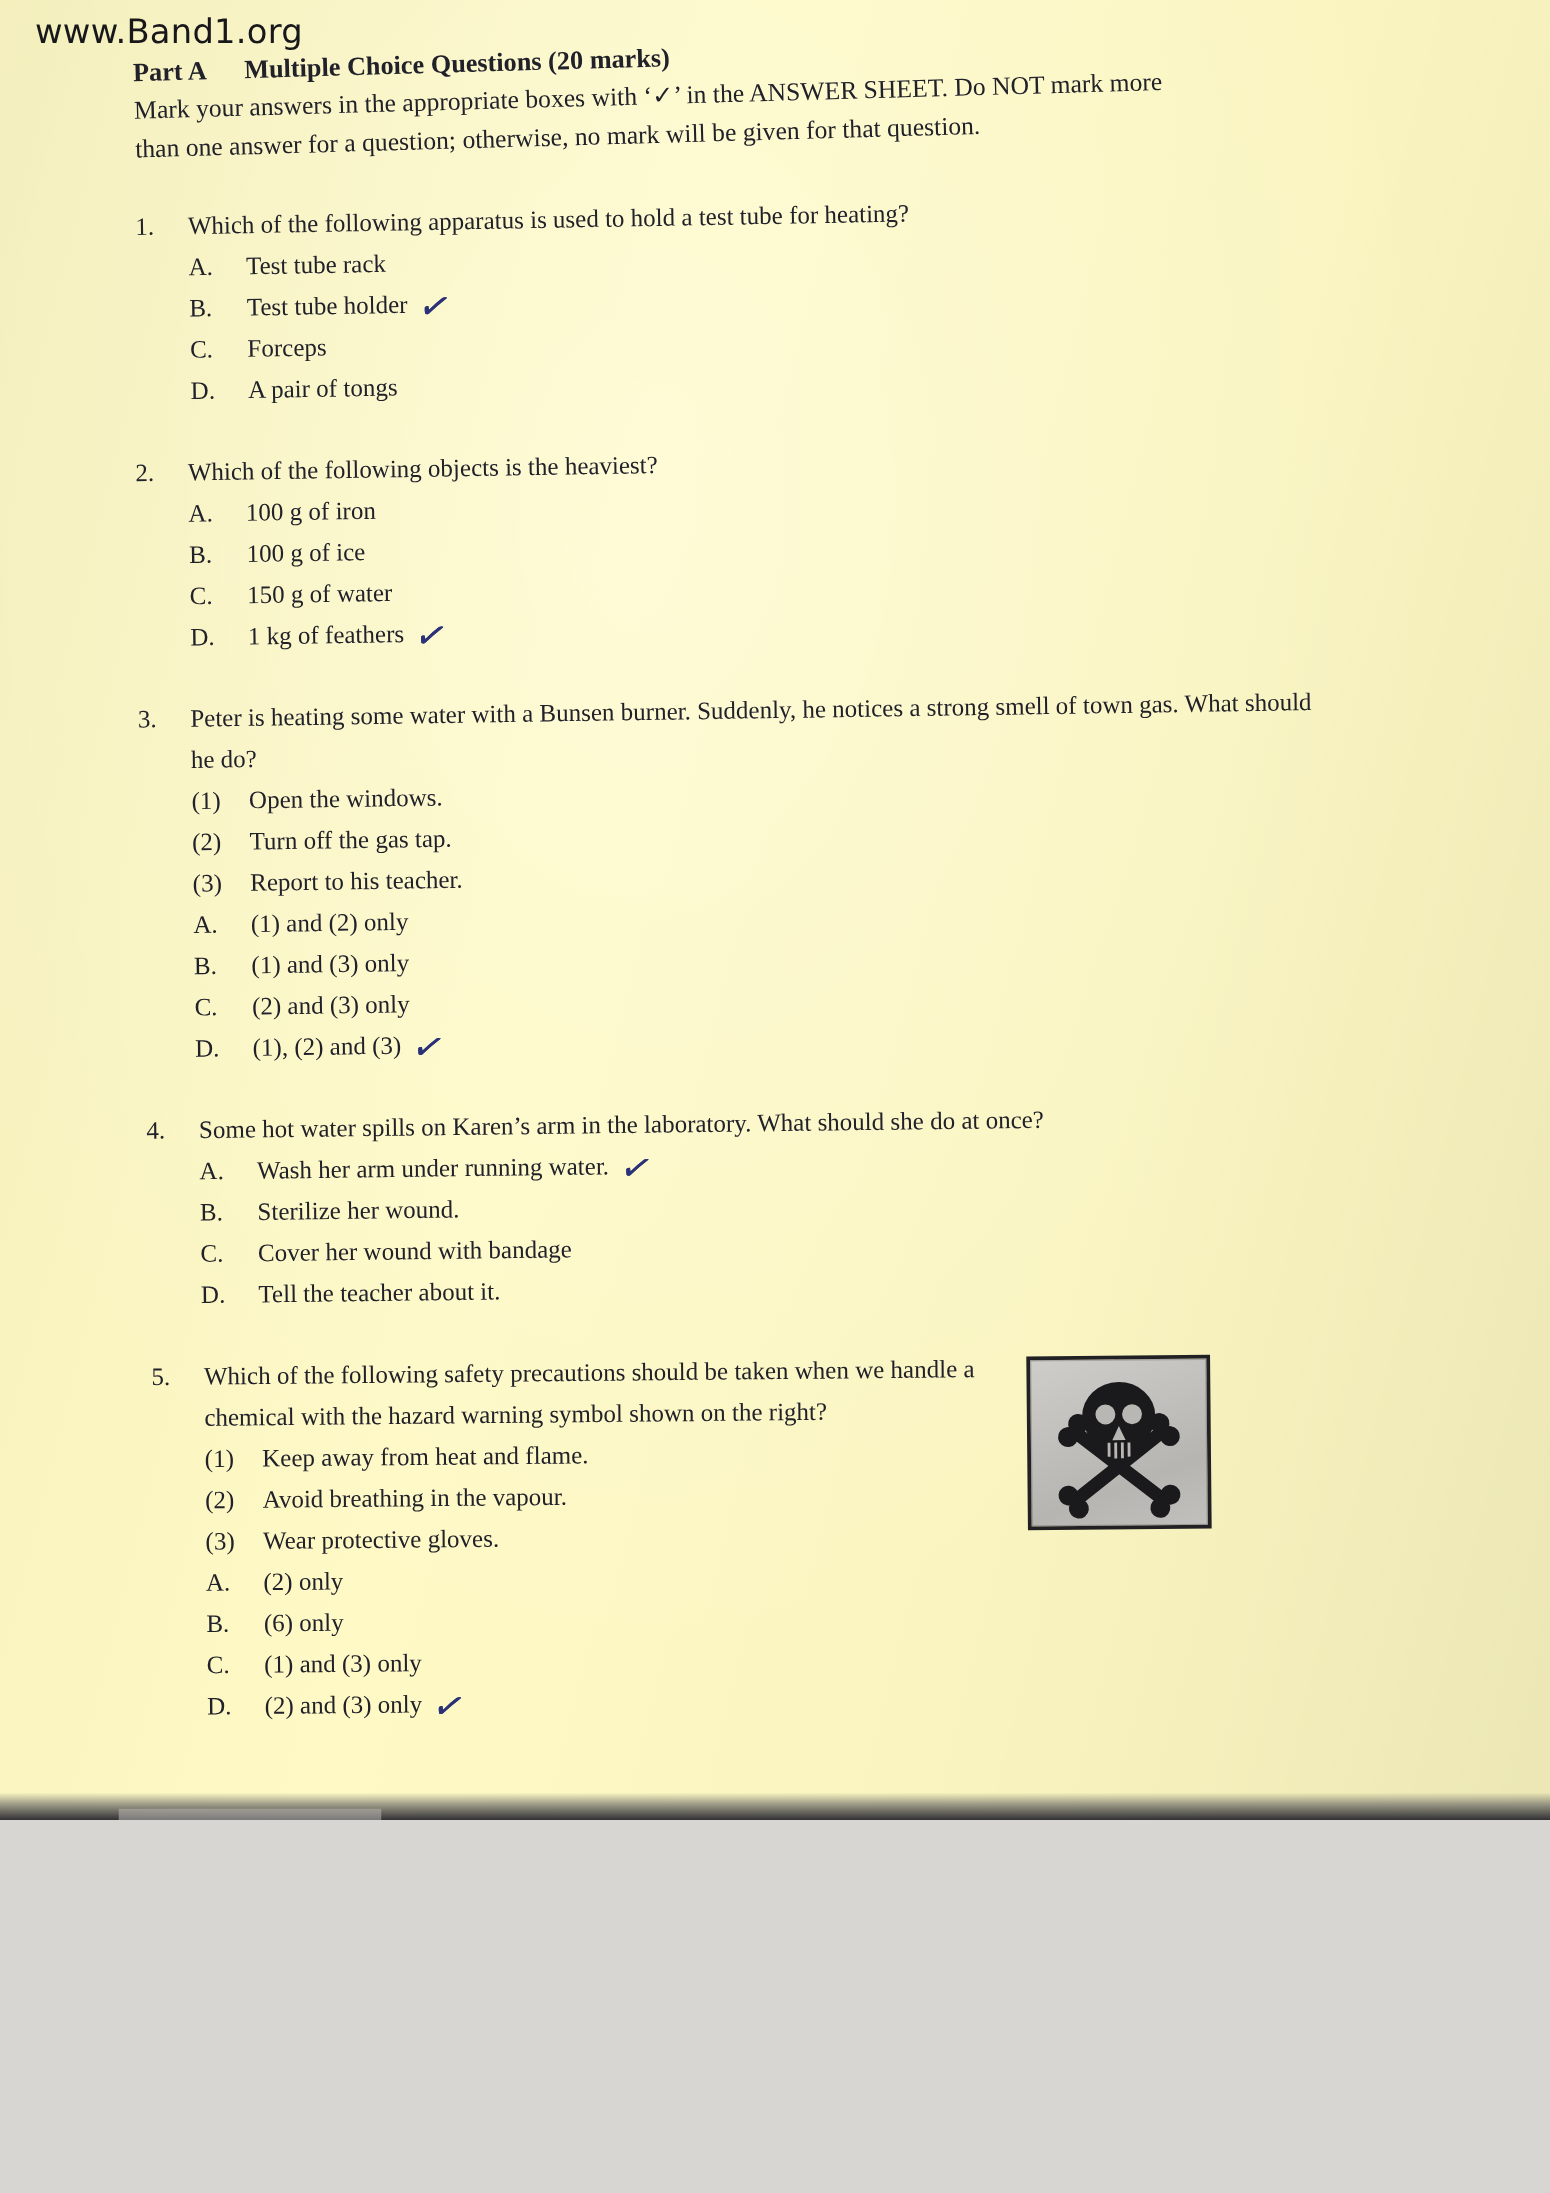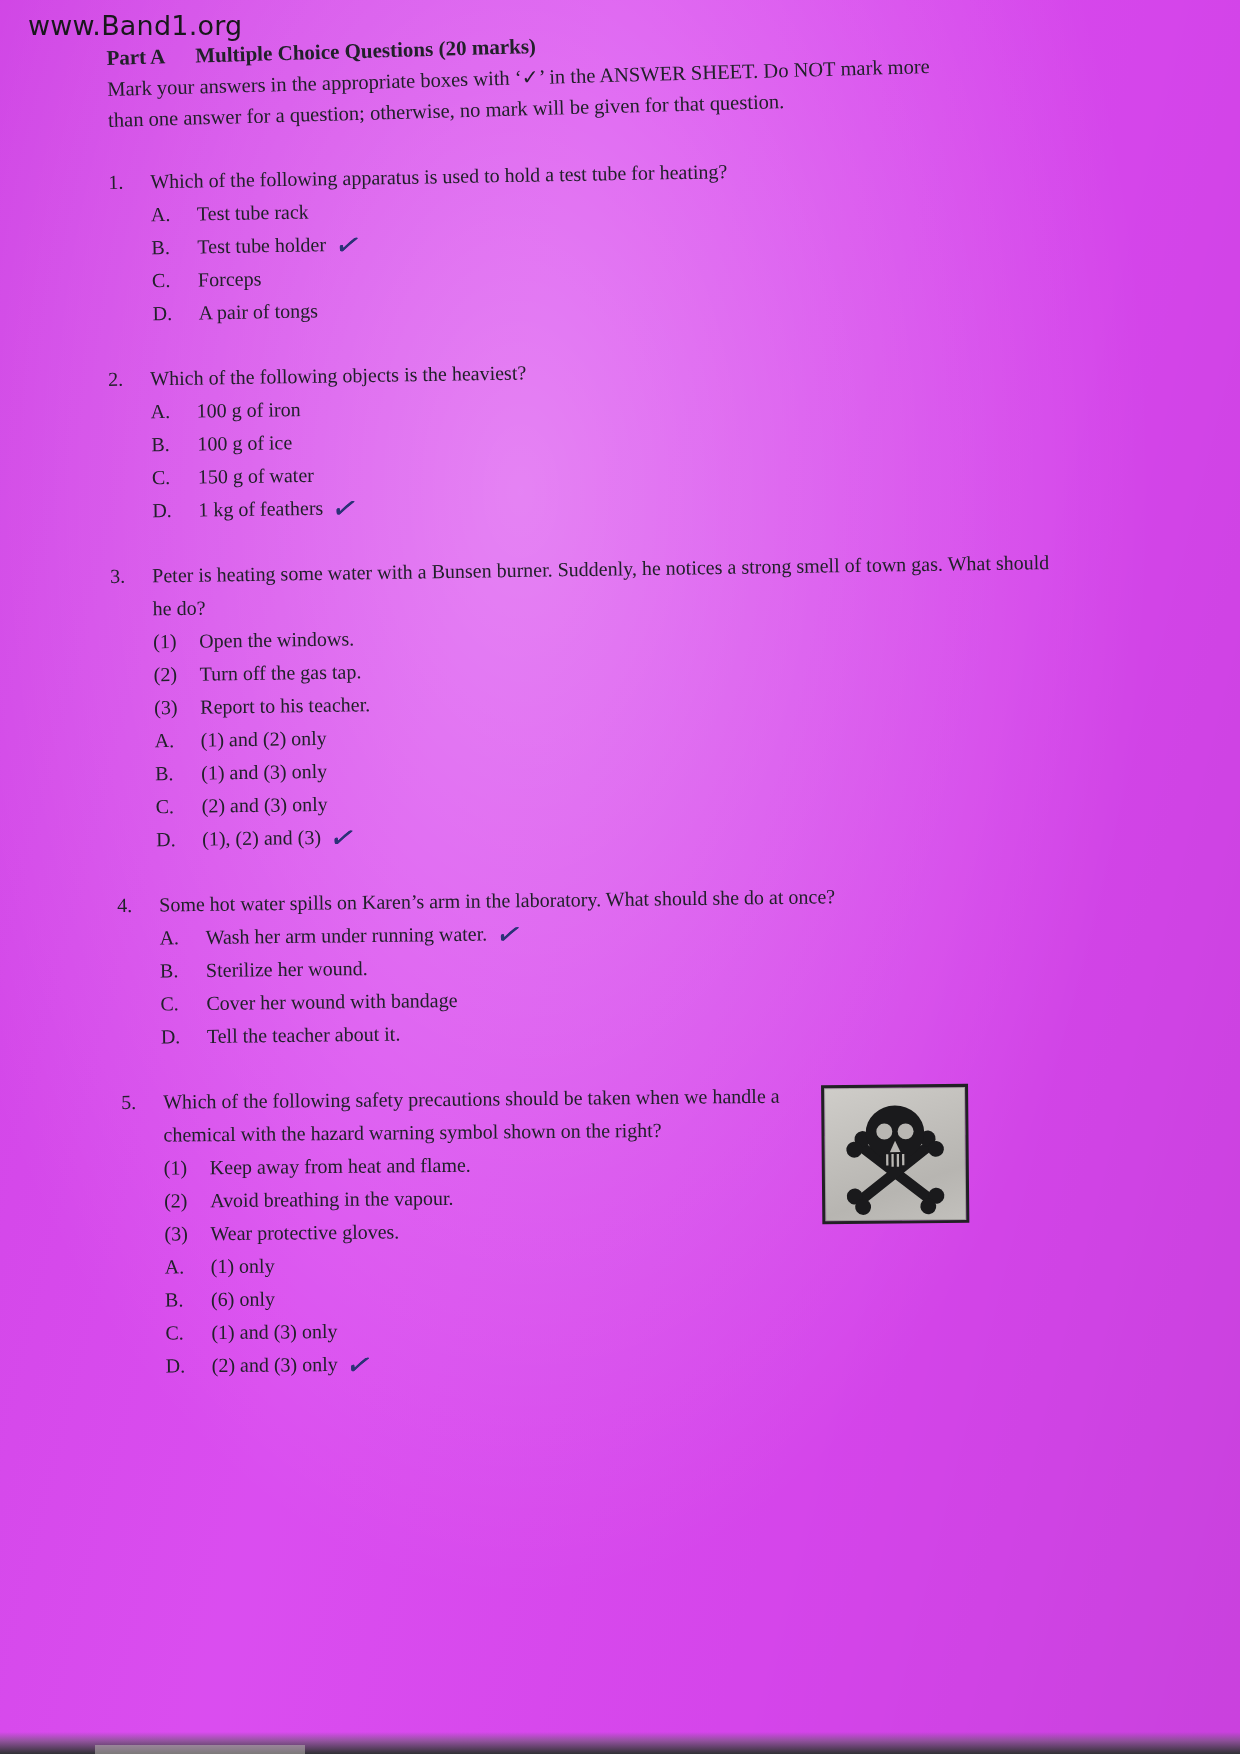--- a/index.html
+++ b/index.html
@@ -5,22 +5,22 @@
   html, body { margin: 0; padding: 0; }
   body {
     width: 1240px; height: 1754px;
     font-family: "Liberation Serif", "DejaVu Serif", serif;
     color: #21212a;
     background: #d8d6d2;
     overflow: hidden;
   }
   .page {
     position: relative;
-    width: 1240px; height: 1754px;
-    background: #d946ef;
+    width: 1240px; height: 1456px;
+    background: #fef9c3;
     overflow: hidden;
   }
   .paper-shade {
     position: absolute; inset: 0; pointer-events: none;
     background:
       radial-gradient(ellipse at 42% 28%, rgba(255,255,255,0.30), rgba(255,255,255,0) 62%),
       linear-gradient(104deg, rgba(0,0,0,0.045), rgba(255,255,255,0.04) 38%, rgba(0,0,0,0.02) 70%, rgba(0,0,0,0.07) 98%);
   }
   .scan-bottom {
     position: absolute; left: 0; right: 0; bottom: 0; height: 22px;
@@ -216,21 +216,21 @@
         <div class="row s-row">
           <span class="lbl">(2)</span>
           <span class="txt">Avoid breathing in the vapour.</span>
         </div>
         <div class="row s-row">
           <span class="lbl">(3)</span>
           <span class="txt">Wear protective gloves.</span>
         </div>
         <div class="row o-row">
           <span class="lbl">A.</span>
-          <span class="txt">(1) only</span>
+          <span class="txt">(2) only</span>
         </div>
         <div class="row o-row">
           <span class="lbl">B.</span>
           <span class="txt">(6) only</span>
         </div>
         <div class="row o-row">
           <span class="lbl">C.</span>
           <span class="txt">(1) and (3) only</span>
         </div>
         <div class="row o-row">

